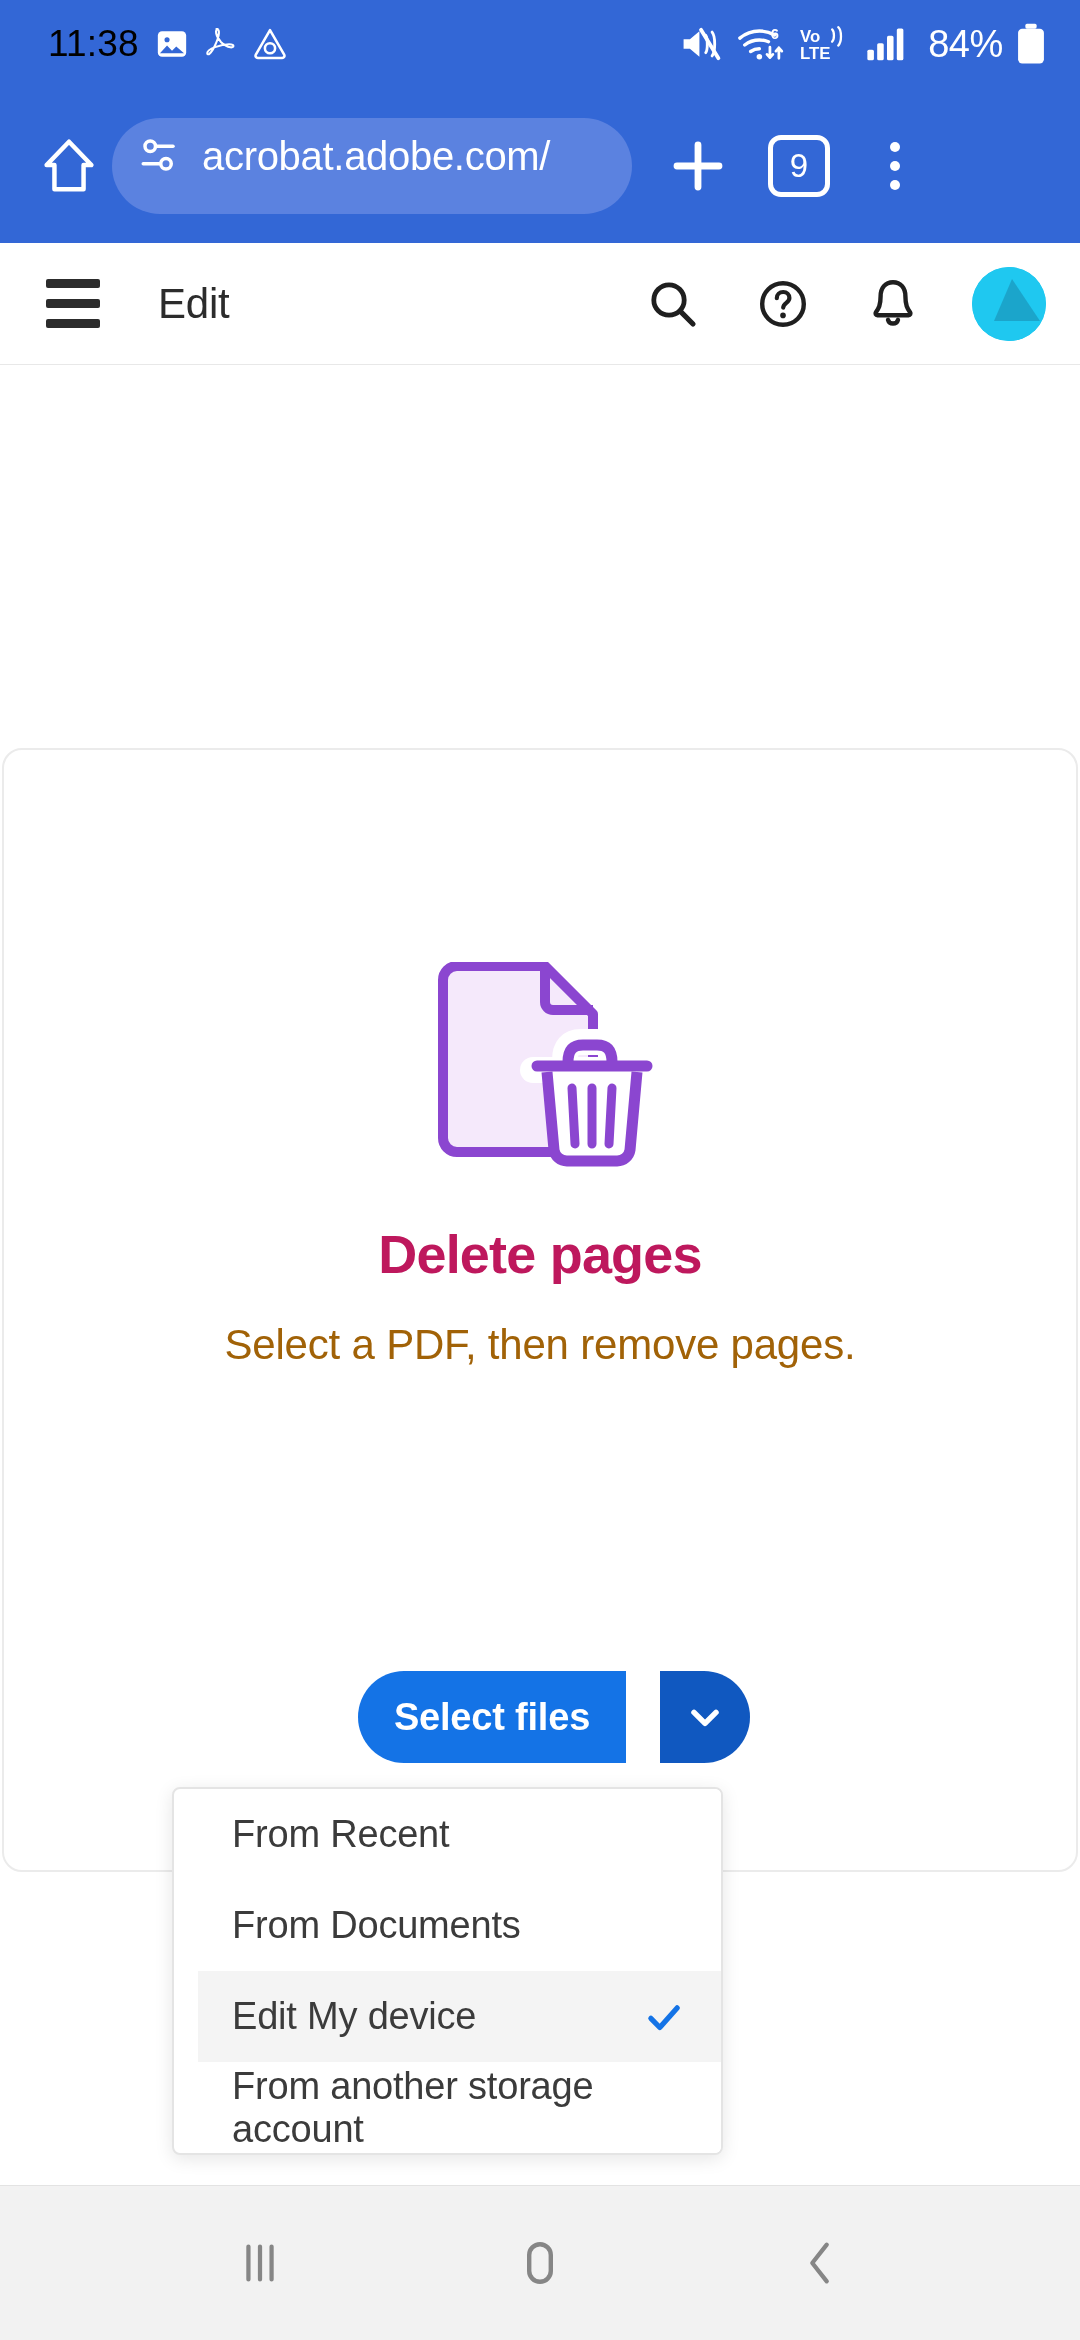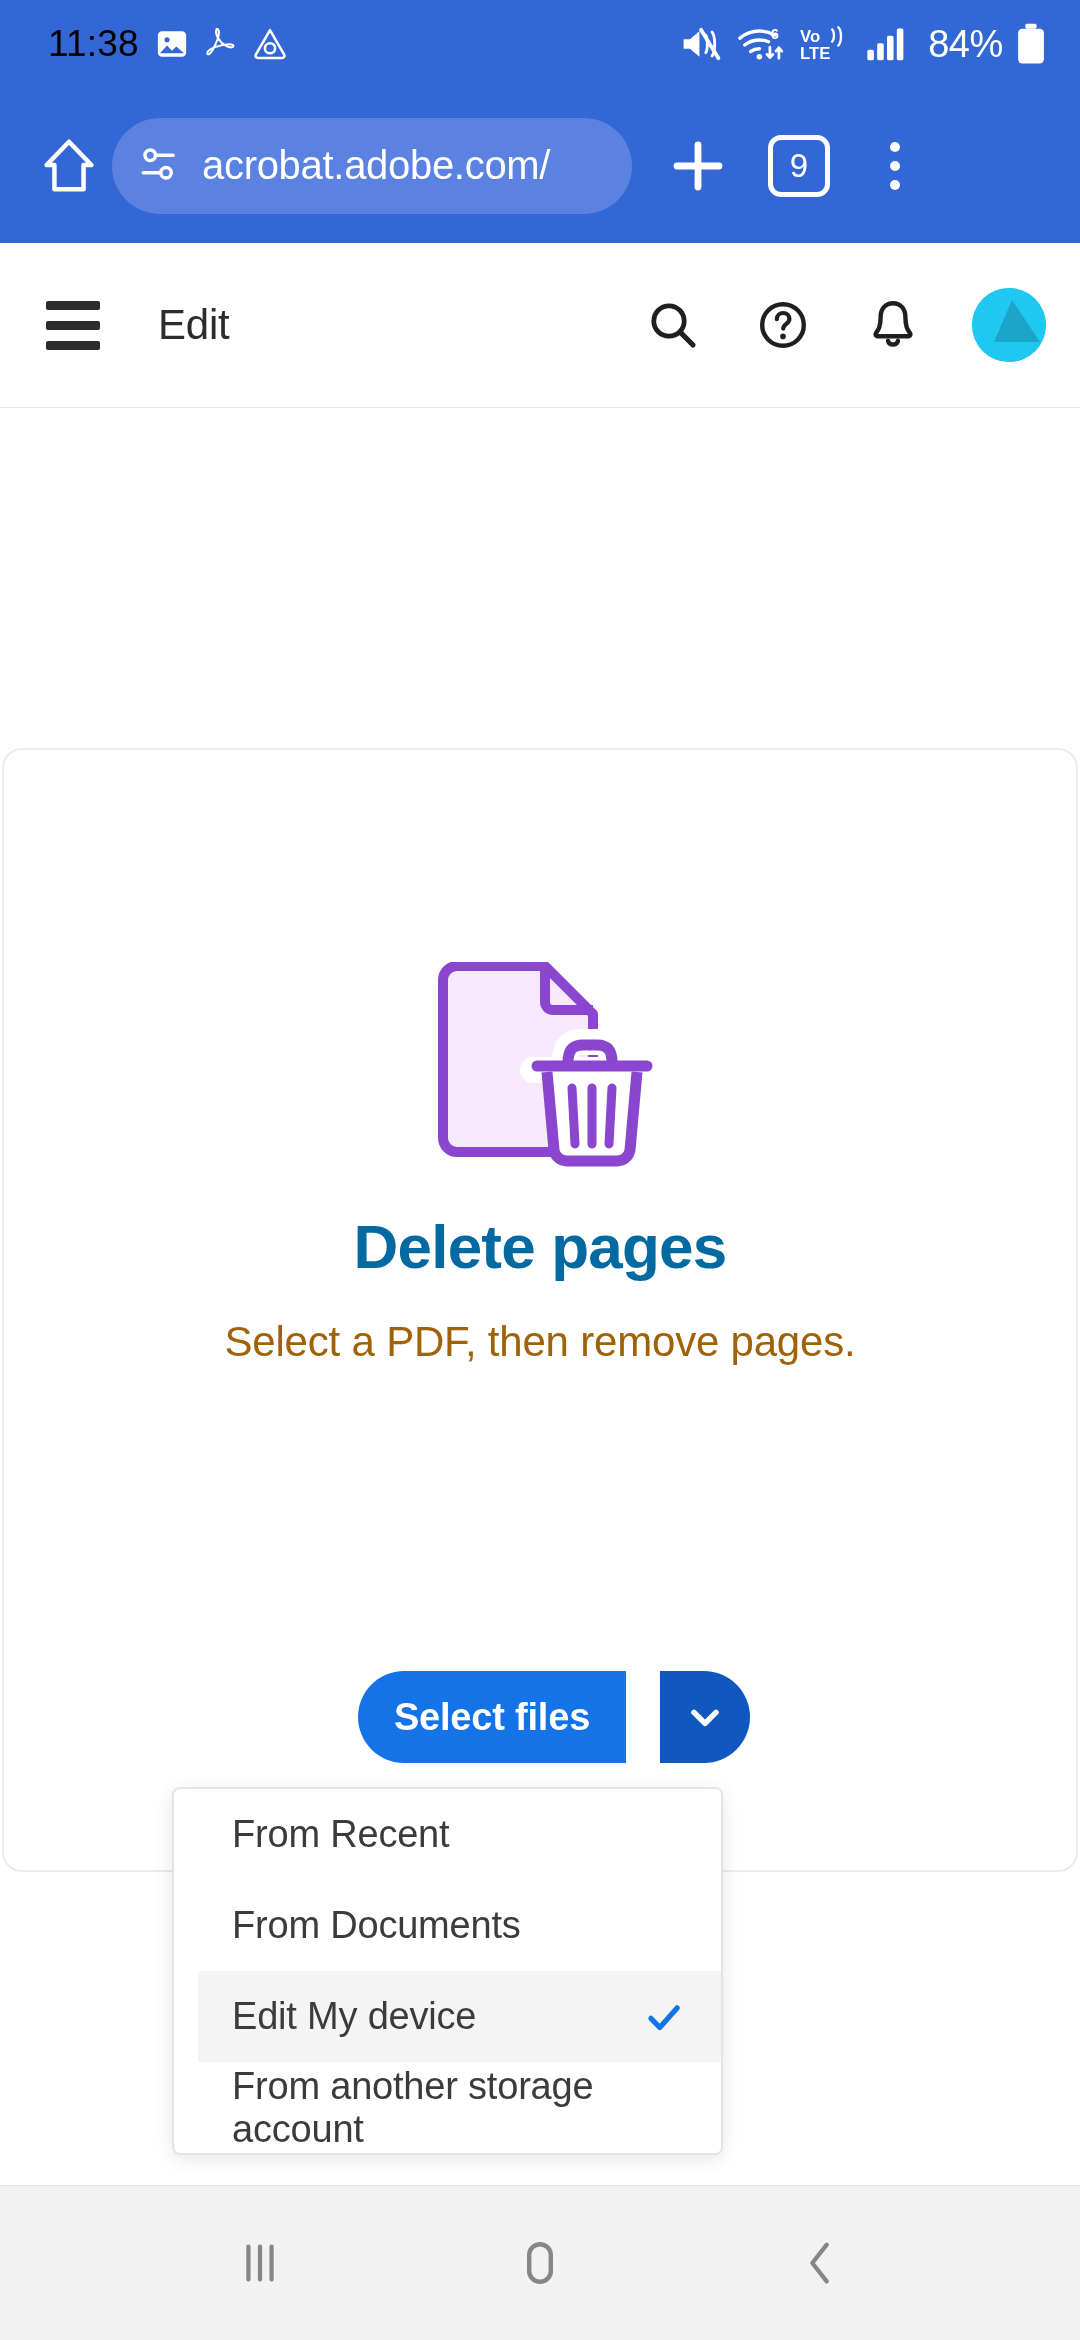--- a/index.html
+++ b/index.html
@@ -40,21 +40,21 @@
   }
   #home-button {
     width:70px; height:70px; display:flex; align-items:center; justify-content:center;
     flex:0 0 auto;
   }
   #url-pill {
     flex:0 0 auto;
     width:520px; height:96px;
     background:#5b82e0;
     border-radius:48px;
-    display:flex; align-items:center;
+    display:flex; 
     padding:16px 26px;
     margin-left:8px;
     overflow:hidden;
   }
   #url-text {
     color:#ffffff; font-size:40px; white-space:nowrap;
     margin-left:22px; letter-spacing:-0.3px;
   }
   #new-tab-button {
     width:80px; height:80px; display:flex; align-items:center; justify-content:center;
@@ -68,21 +68,21 @@
   }
   #browser-menu-button {
     width:70px; height:70px; display:flex; flex-direction:column;
     align-items:center; justify-content:center; gap:9px;
     margin-left:30px; flex:0 0 auto;
   }
   .menu-dot { width:10px; height:10px; border-radius:50%; background:#ffffff; }
 
   
   #app-header {
-    position:absolute; left:0; top:243px; width:1080px; height:165px;
+    position:absolute; left:0; top:243px; width:1080px; height:122px;
     background:#ffffff;
     border-bottom:1px solid #e8e8e8;
     display:flex; align-items:center;
     padding:0 34px 0 36px;
   }
   #hamburger-button {
     width:74px; height:74px; display:flex; flex-direction:column;
     align-items:center; justify-content:center; gap:11px; flex:0 0 auto;
   }
   .ham-line { width:54px; height:9px; background:#2c2c2c; border-radius:2px; }
@@ -104,22 +104,22 @@
   
   #tool-card {
     position:absolute; left:2px; top:748px; width:1076px; height:1124px;
     background:#ffffff;
     border:2px solid #ebebeb;
     border-radius:20px;
     display:flex; flex-direction:column; align-items:center;
   }
   #tool-illustration { margin-top:212px; }
   #tool-title {
-    margin-top:40px;
-    font-size:62px; font-weight:700; color:#0369a1; letter-spacing:-0.8px;
+    margin-top:52px;
+    font-size:54px; font-weight:700; color:#be185d; letter-spacing:-0.8px;
   }
   #tool-subtitle {
     margin-top:36px;
     font-size:42px; color:#a16207; font-weight:400; letter-spacing:-0.2px;
   }
 
   
   #select-files-group {
     position:absolute; left:358px; top:1671px;
     display:flex; height:92px; z-index:4;gap:32px;

